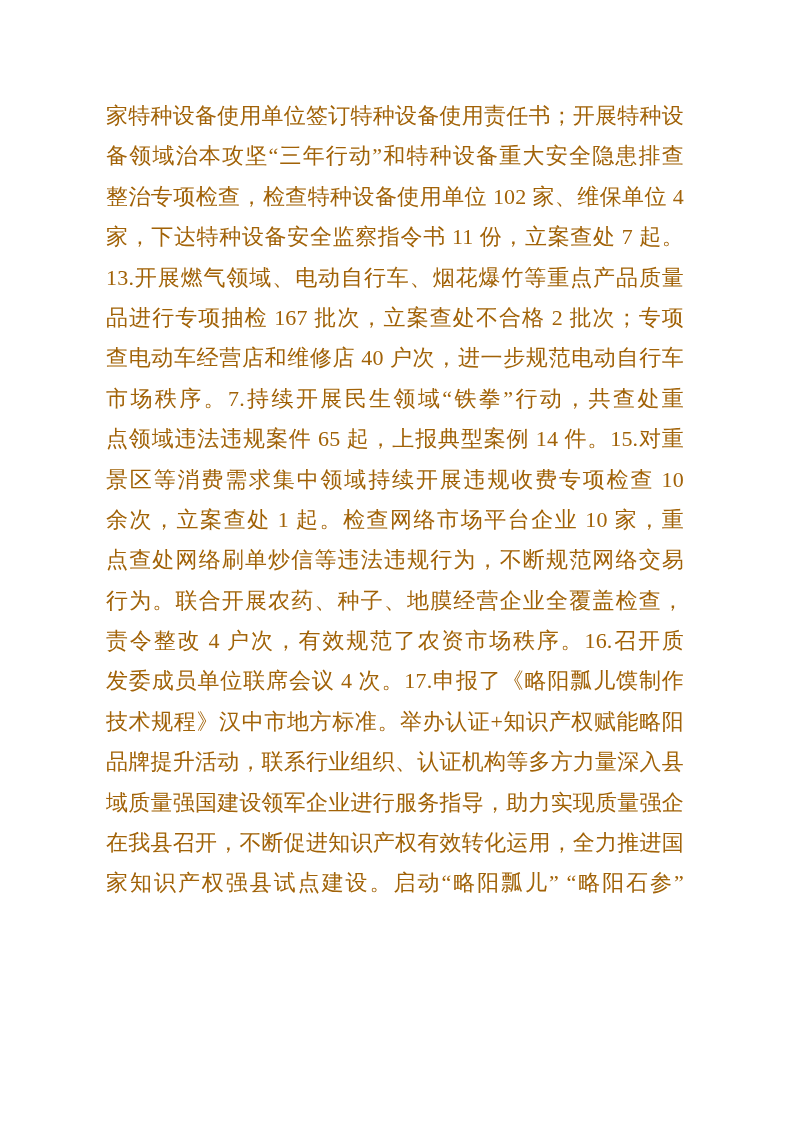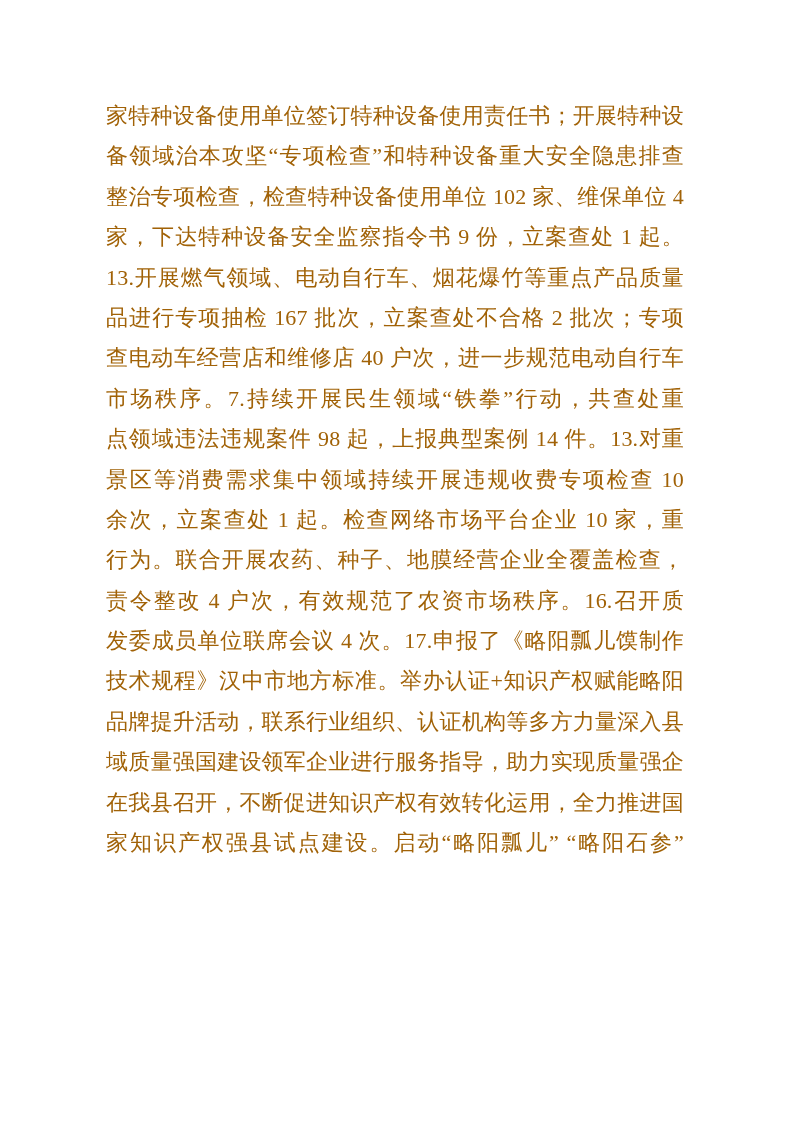--- a/index.html
+++ b/index.html
@@ -34,30 +34,31 @@
     overflow: hidden;
     height: 40.4px;
   }
 </style>
 </head>
 <body>
 
 <div class="page">
   <div class="text-block">
     <div class="doc-line">家特种设备使用单位签订特种设备使用责任书；开展特种设</div>
-    <div class="doc-line">备领域治本攻坚“专项检查”和特种设备重大安全隐患排查</div>
+    <div class="doc-line">备领域治本攻坚“三年行动”和特种设备重大安全隐患排查</div>
     <div class="doc-line">整治专项检查，检查特种设备使用单位 102 家、维保单位 4</div>
-    <div class="doc-line">家，下达特种设备安全监察指令书 9 份，立案查处 1 起。</div>
+    <div class="doc-line">家，下达特种设备安全监察指令书 11 份，立案查处 7 起。</div>
     <div class="doc-line">13.开展燃气领域、电动自行车、烟花爆竹等重点产品质量</div>
     <div class="doc-line">品进行专项抽检 167 批次，立案查处不合格 2 批次；专项检</div>
     <div class="doc-line">查电动车经营店和维修店 40 户次，进一步规范电动自行车</div>
     <div class="doc-line">市场秩序。7.持续开展民生领域“铁拳”行动，共查处重</div>
-    <div class="doc-line">点领域违法违规案件 98 起，上报典型案例 14 件。13.对重</div>
+    <div class="doc-line">点领域违法违规案件 65 起，上报典型案例 14 件。15.对重</div>
     <div class="doc-line">景区等消费需求集中领域持续开展违规收费专项检查 10</div>
     <div class="doc-line">余次，立案查处 1 起。检查网络市场平台企业 10 家，重</div>
+    <div class="doc-line">点查处网络刷单炒信等违法违规行为，不断规范网络交易</div>
     <div class="doc-line">行为。联合开展农药、种子、地膜经营企业全覆盖检查，</div>
     <div class="doc-line">责令整改 4 户次，有效规范了农资市场秩序。16.召开质</div>
     <div class="doc-line">发委成员单位联席会议 4 次。17.申报了《略阳瓢儿馍制作</div>
     <div class="doc-line">技术规程》汉中市地方标准。举办认证+知识产权赋能略阳</div>
     <div class="doc-line">品牌提升活动，联系行业组织、认证机构等多方力量深入县</div>
     <div class="doc-line">域质量强国建设领军企业进行服务指导，助力实现质量强企</div>
     <div class="doc-line">在我县召开，不断促进知识产权有效转化运用，全力推进国</div>
     <div class="doc-line">家知识产权强县试点建设。启动“略阳瓢儿” “略阳石参”</div>
   </div>
 </div>

